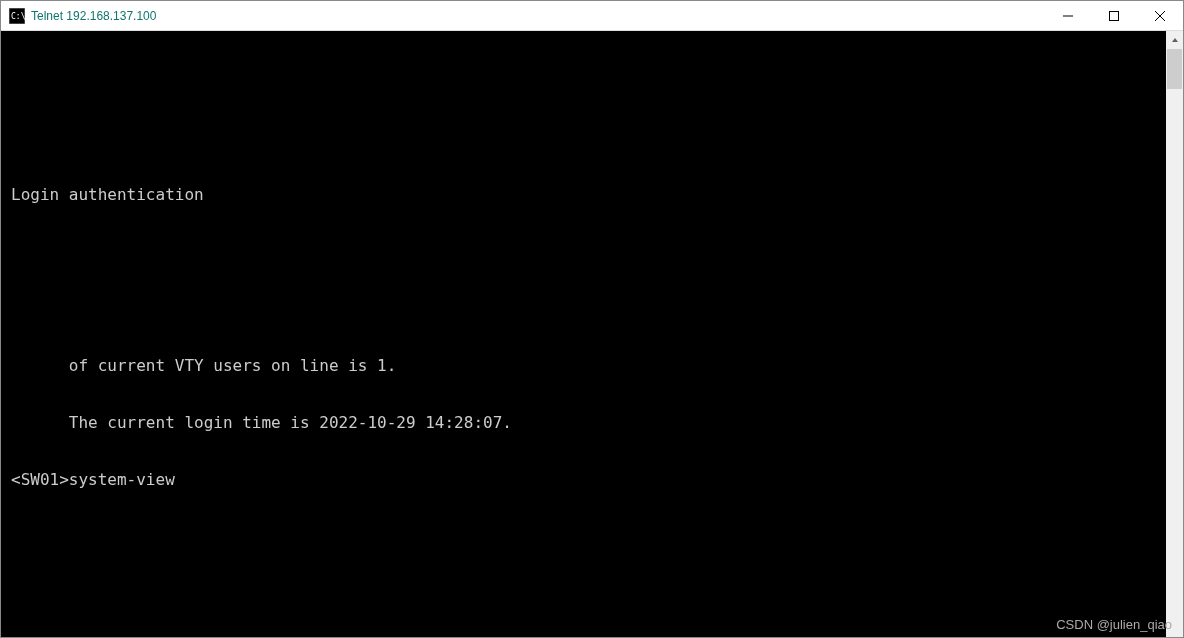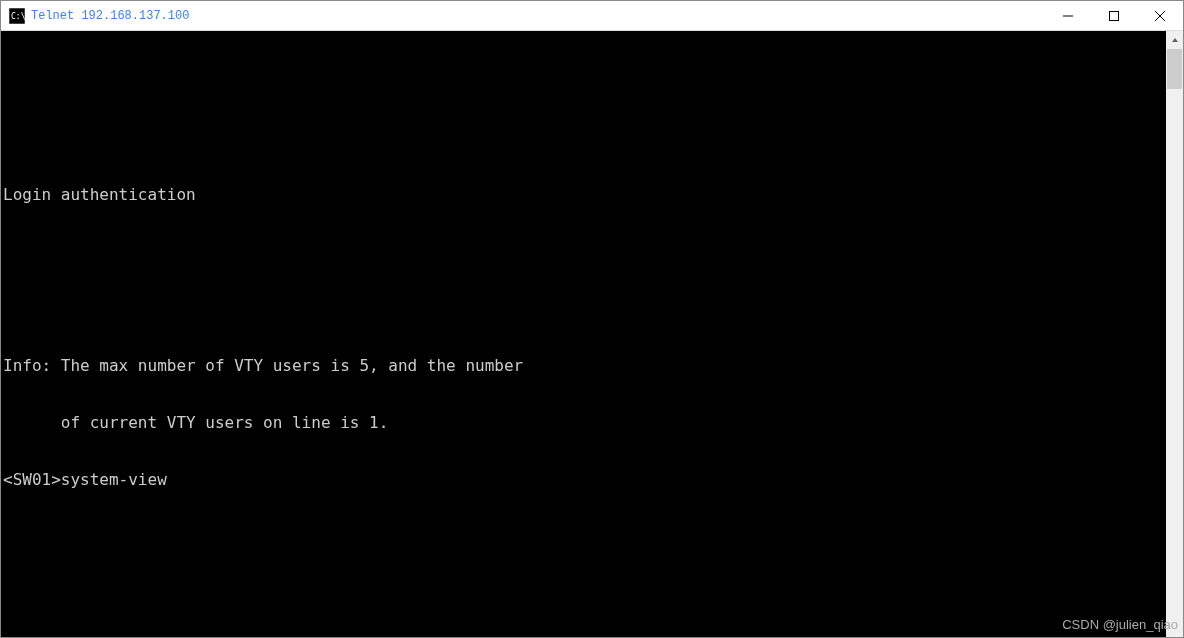--- a/index.html
+++ b/index.html
@@ -39,22 +39,21 @@
       display: flex;
       align-items: center;
       justify-content: center;
     }
     .title-icon svg {
       width: 16px;
       height: 16px;
     }
     .title-text {
       font-size: 12px;
-      color: #3b82f6;
-      font-family: Liberation Mono, monospace;
+      color: #0f766e;
     }
     .window-controls {
       position: absolute;
       right: 0;
       top: 0;
       display: flex;
       height: 30px;
     }
     .win-btn {
       width: 46px;
@@ -80,20 +79,21 @@
       color: #ccc;
       font-family: "NSimSun", "SimSun", "Consolas", monospace;
       font-size: 16px;
       line-height: 19px;
       padding: 2px 0 0 2px;
       white-space: pre;
       overflow: hidden;
     }
     .terminal-line {
       min-height: 19px;
+      margin-left: 8px;
     }
     .scrollbar {
       width: 17px;
       background: #f0f0f0;
       position: relative;
     }
     .scroll-thumb {
       position: absolute;
       top: 18px;
       left: 1px;
@@ -113,21 +113,21 @@
     }
     .scroll-arrow.up { top: 0; }
     .scroll-arrow svg {
       width: 8px;
       height: 8px;
       fill: #606060;
     }
     .watermark {
       position: absolute;
       bottom: 6px;
-      right: 6px;
+      right: 12px;
       font-size: 13px;
       color: #aaa;
       font-family: Arial, sans-serif;
       pointer-events: none;
     }
   </style>
 </head>
 <body>
 
 <div class="window">
@@ -158,22 +158,22 @@
       </div>
     </div>
   </div>
   <div class="terminal-area">
     <div class="terminal-content">
       <div class="terminal-line"></div>
       <div class="terminal-line"></div>
       <div class="terminal-line">Login authentication</div>
       <div class="terminal-line"></div>
       <div class="terminal-line"></div>
-      <div class="terminal-line">Info: The max number of VTY users is 5, and the number</div>
       <div class="terminal-line">      of current VTY users on line is 1.</div>
+      <div class="terminal-line">      The current login time is 2022-10-29 14:28:07.</div>
       <div class="terminal-line">&lt;SW01&gt;system-view</div>
       
       
     </div>
     <div class="scrollbar">
       <div class="scroll-arrow up">
         <svg viewBox="0 0 8 8">
             <polygon points="4,2 7,6 1,6"></polygon>
           </svg>
       </div>

